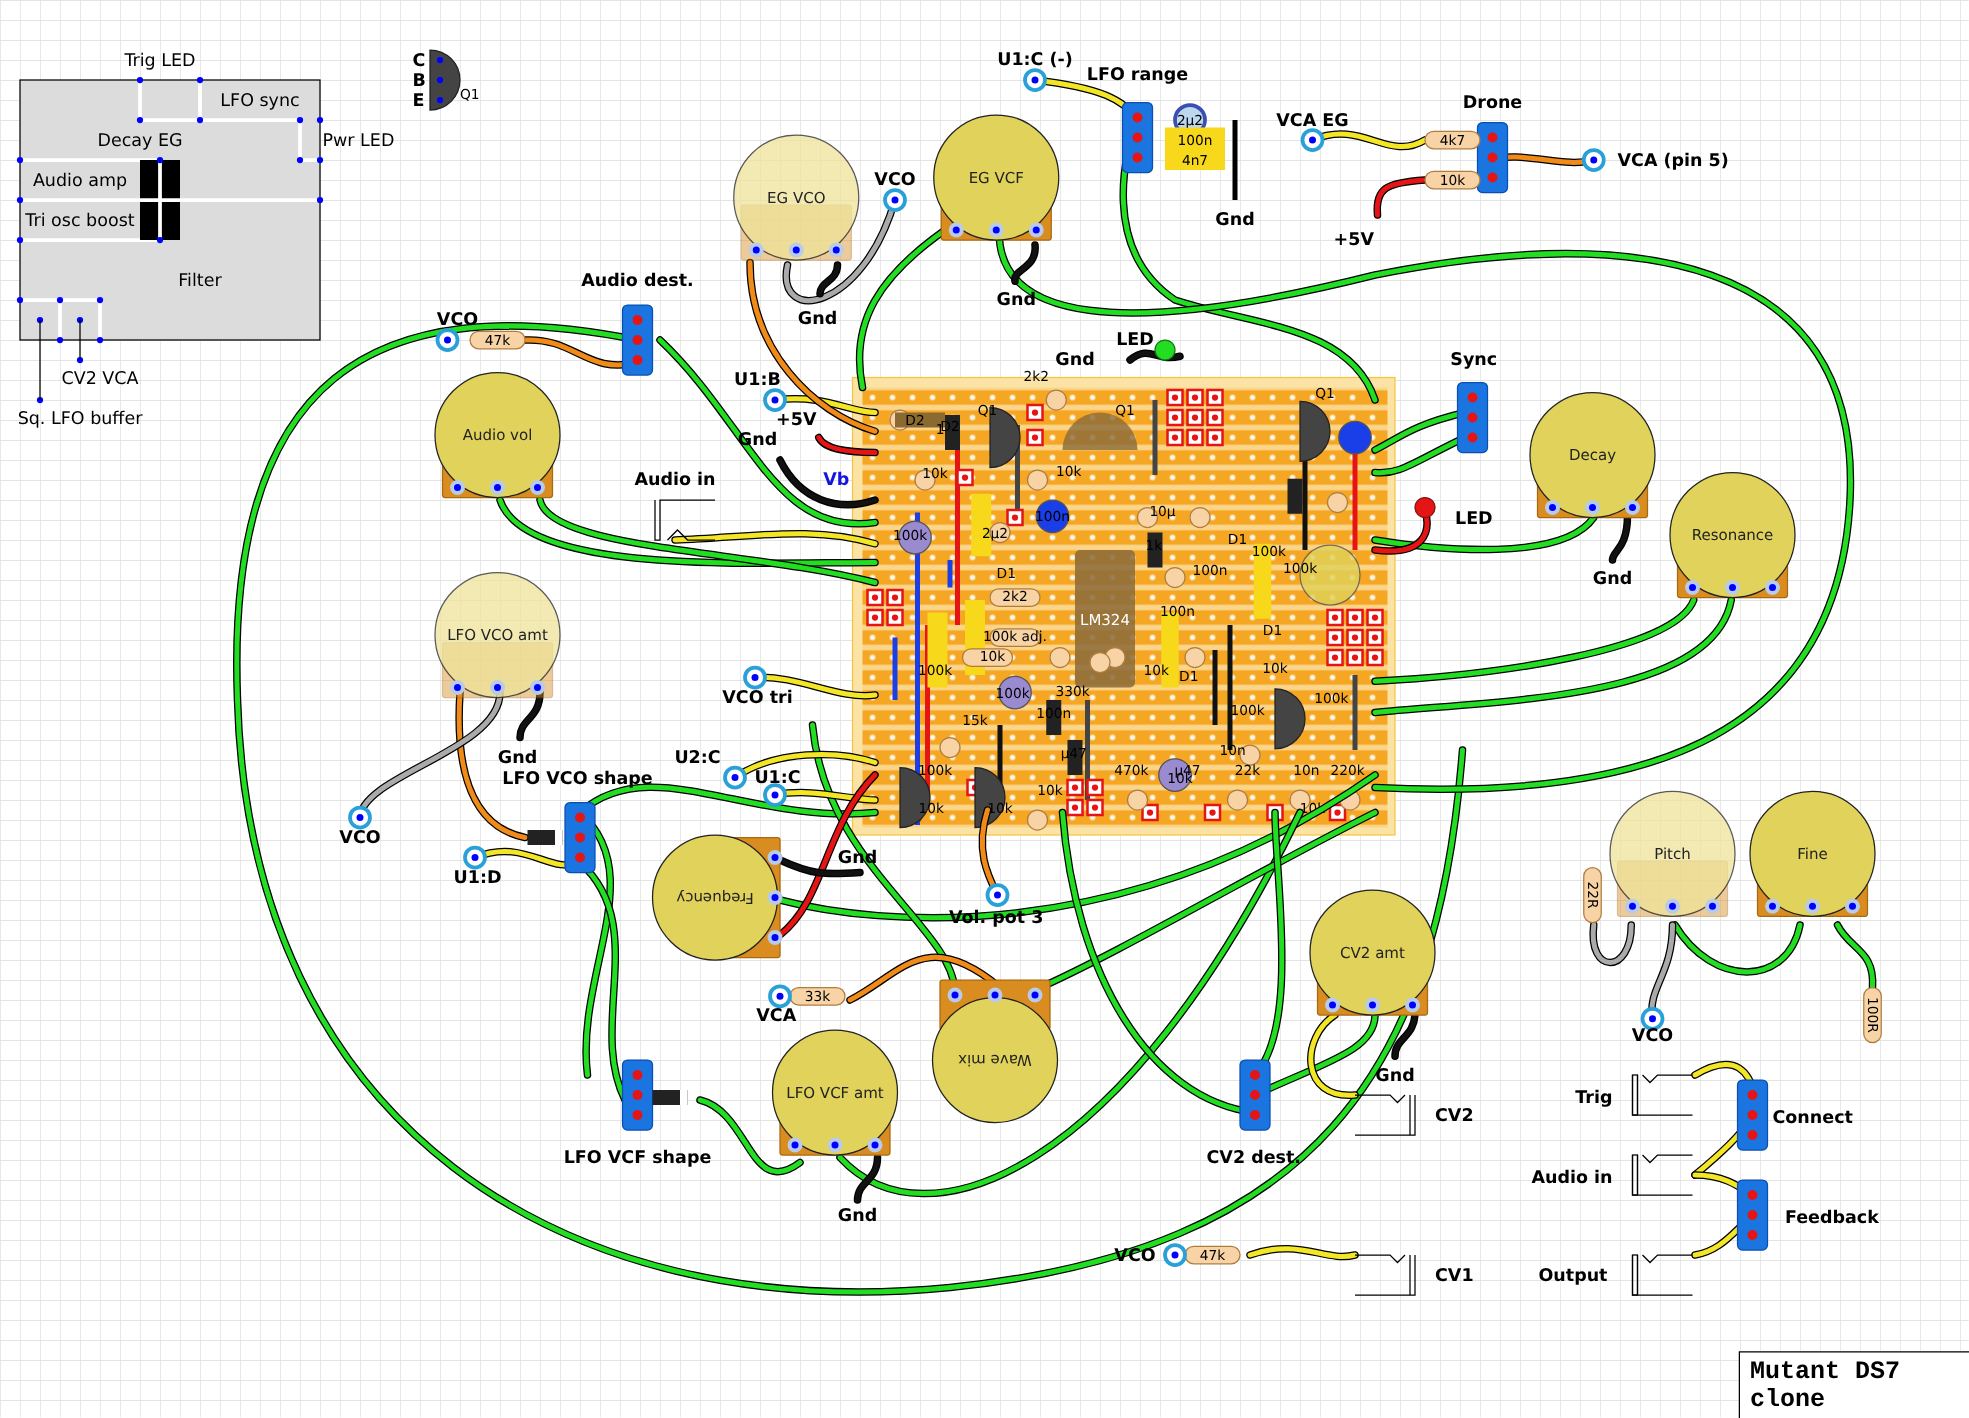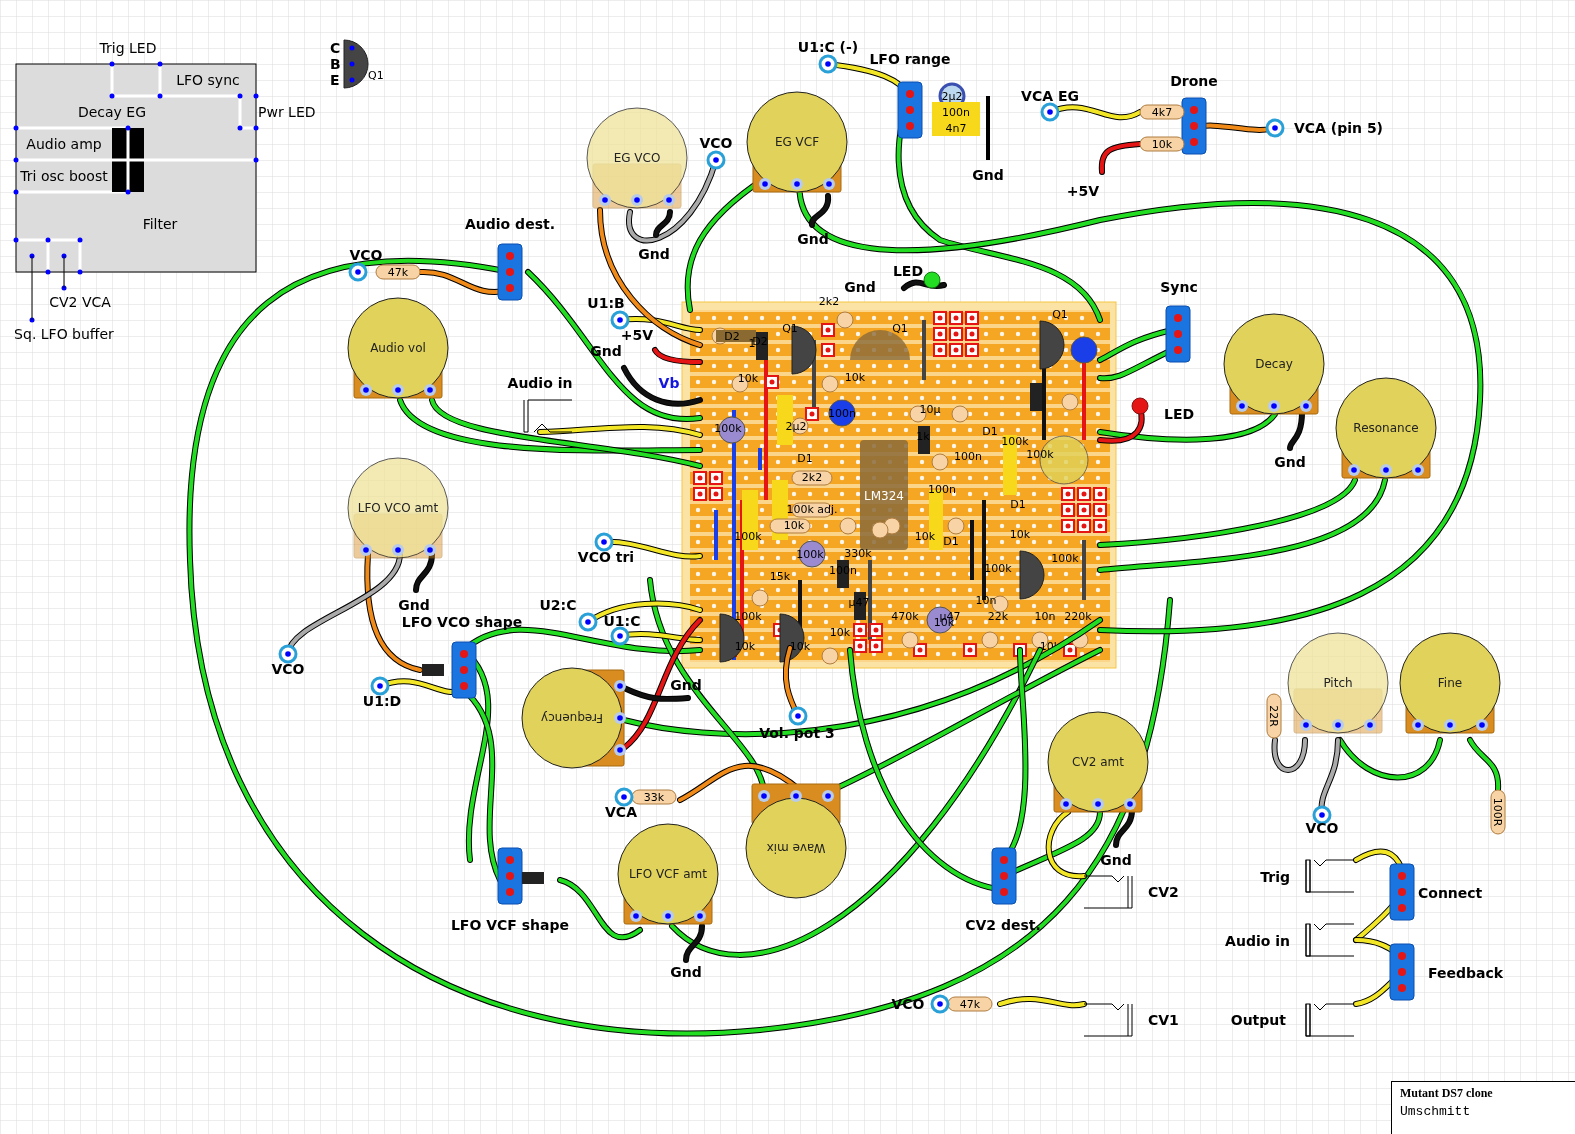--- a/index.html
+++ b/index.html
@@ -3,21 +3,21 @@
 <meta charset="utf-8">
 <style>
   html,body{margin:0;padding:0;}
   body{width:1575px;height:1134px;overflow:hidden;background:#fff;font-family:"DejaVu Sans",sans-serif;}
   #canvas{position:absolute;left:0;top:0;width:1575px;height:1134px;}
   svg text{font-family:"DejaVu Sans",sans-serif;}
   .lbl{font-weight:bold;font-size:14px;fill:#000;}
   .sm{font-size:11px;fill:#000;}
   .potlbl{font-size:12px;fill:#222;}
   .titlebox{position:absolute;left:1391px;top:1081px;width:190px;height:60px;border:1.5px solid #000;background:#fff;box-sizing:border-box;padding:4px 8px;}
-  .titlebox .t{font-family:Liberation Serif, serif;font-weight:bold;font-size:12px;}
+  .titlebox .t{font-family:Liberation Mono, monospace;font-weight:bold;font-size:20px;}
   .titlebox .a{font-family:Liberation Mono, monospace;font-size:13px;margin-top:3px;}
 </style>
 </head>
 <body>
 
 <svg id="canvas" width="1575" height="1134" viewBox="0 0 1575 1134" xmlns="http://www.w3.org/2000/svg">
   <defs>
     <pattern id="grid" width="16" height="16" patternUnits="userSpaceOnUse">
       <path d="M16 0 L0 0 0 16" fill="none" stroke="#dcdcdc" stroke-width="1"></path>
     </pattern>

